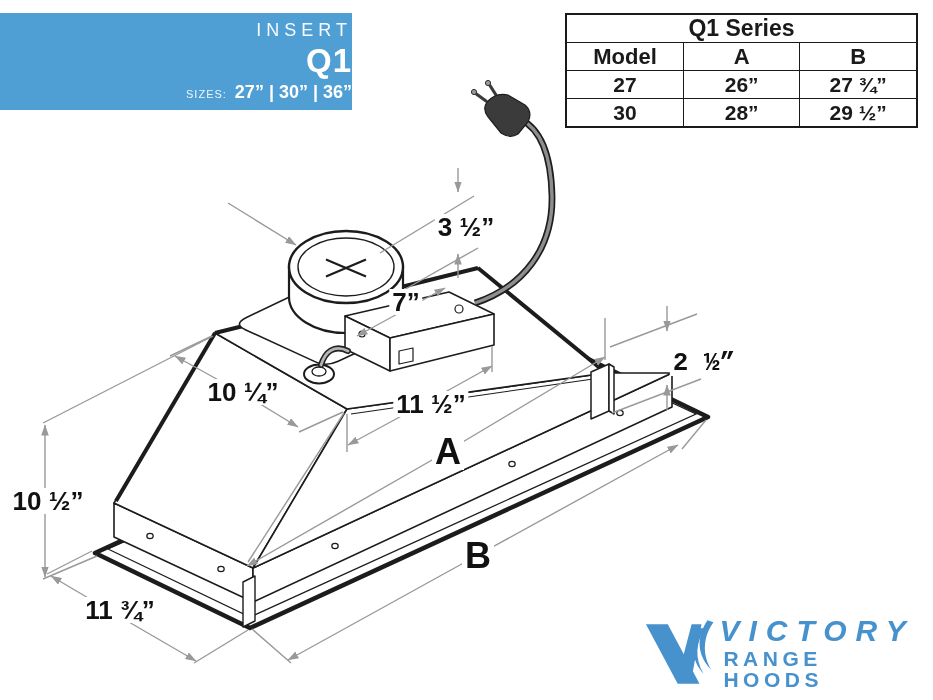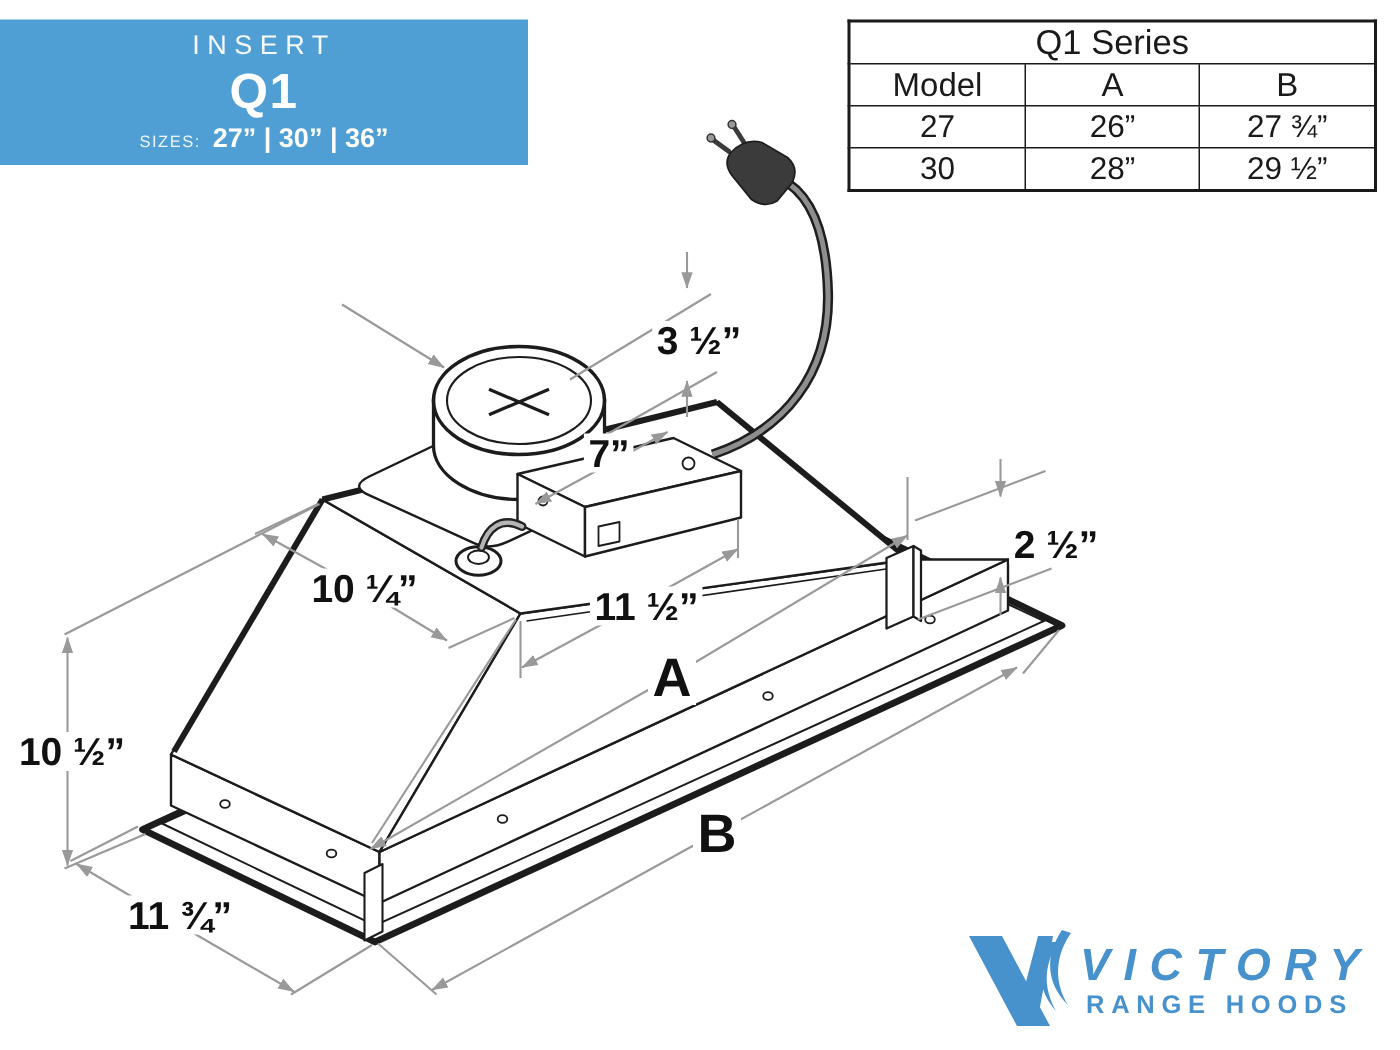--- a/index.html
+++ b/index.html
@@ -14,31 +14,31 @@
           display:flex;flex-direction:column;align-items:center;justify-content:center;color:#fff;}
   #banner .cat{font-size:18px;letter-spacing:5px;font-weight:400;opacity:.95;}
   #banner .model{font-size:33px;font-weight:bold;letter-spacing:1px;margin:1px 0 2px 0;}
   #banner .sizes{display:flex;align-items:baseline;gap:8px;}
   #banner .sizes .lbl{font-size:11px;letter-spacing:1px;font-weight:400;opacity:.9;}
   #banner .sizes .vals{font-size:18px;font-weight:bold;}
   
   #spec{position:absolute;left:565px;top:13px;width:353px;z-index:3;border:2.5px solid #1a1a1a;
         border-collapse:collapse;color:#1a1a1a;background:#fff;}
   #spec td,#spec th{border:1.6px solid #1a1a1a;text-align:center;vertical-align:middle;
-        font-weight:normal;padding:0;height:27px;margin-left:18px;}
+        font-weight:bold;padding:0;height:27px;margin-left:18px;}
   #spec .title{font-size:23px;height:27px;}
   #spec .hdr{font-size:22px;}
   #spec .cell{font-size:21px;}
   #spec col.c1{width:118px}#spec col.c2{width:117px}#spec col.c3{width:118px}
   
   #logo{position:absolute;left:638px;top:612px;width:292px;height:82px;z-index:3;
         display:flex;align-items:center;}
   #logo .texts{margin-left:4px;display:flex;flex-direction:column;}
   #logo .brand{font-size:30px;font-weight:bold;letter-spacing:9px;line-height:1;font-style:italic;}
-  #logo .tagline{font-size:17px;font-weight:bold;letter-spacing:4.5px;margin-top:2px;margin-left:4px;line-height:1;}
+  #logo .tagline{font-size:21px;font-weight:bold;letter-spacing:4.5px;margin-top:2px;margin-left:4px;line-height:1;}
 </style>
 </head>
 <body>
 
 <div id="canvas">
 
   <svg id="drawing" width="933" height="700" viewBox="0 0 933 700">
     <defs>
       <marker id="arw" markerUnits="userSpaceOnUse" markerWidth="13" markerHeight="9" refX="10.5" refY="3.8" orient="auto">
         <path d="M0,0 L11,3.8 L0,7.6 Z" fill="#999"></path>
@@ -155,27 +155,27 @@
         <circle cx="488" cy="83" r="2.6" fill="#999" stroke="#333" stroke-width="1"></circle>
         <path d="M487,102 Q496,92 508,95 L525,105 Q533,112 528,122 L518,134 Q510,139 501,133 L488,117 Q482,109 487,102 Z" fill="#3b3b3b" stroke="#1e1e1e" stroke-width="1.2"></path>
       </g>
     </g>
   </svg>
 
   <div class="dim-label" style="left:466px;top:227px;font-size:26px;">3 ½”</div>
   <div class="dim-label" style="left:406px;top:302px;font-size:26px;">7”</div>
   <div class="dim-label" style="left:431px;top:404px;font-size:26px;">11 ½”</div>
   <div class="dim-label" style="left:448px;top:452px;font-size:36px;">A</div>
-  <div class="dim-label" style="left:704px;top:363px;font-size:26px;">2 ½”</div>
+  <div class="dim-label" style="left:704px;top:363px;font-size:26px;font-family:Liberation Mono, monospace;">2 ½”</div>
   <div class="dim-label" style="left:243px;top:392px;font-size:26px;">10 ¼”</div>
   <div class="dim-label" style="left:48px;top:501px;font-size:26px;">10 ½”</div>
   <div class="dim-label" style="left:120px;top:610px;font-size:26px;">11 ¾”</div>
   <div class="dim-label" style="left:478px;top:556px;font-size:36px;">B</div>
 
-  <div id="banner" style="background: rgb(79, 159, 213);">
+  <div id="banner" style="background: rgb(79, 159, 213); align-items: flex-end;">
     <div class="cat">INSERT</div>
     <div class="model">Q1</div>
     <div class="sizes">
       <span class="lbl">SIZES:</span>
       <span class="vals">27” | 30” | 36”</span>
     </div>
   </div>
 
   <table id="spec">
     <colgroup>

